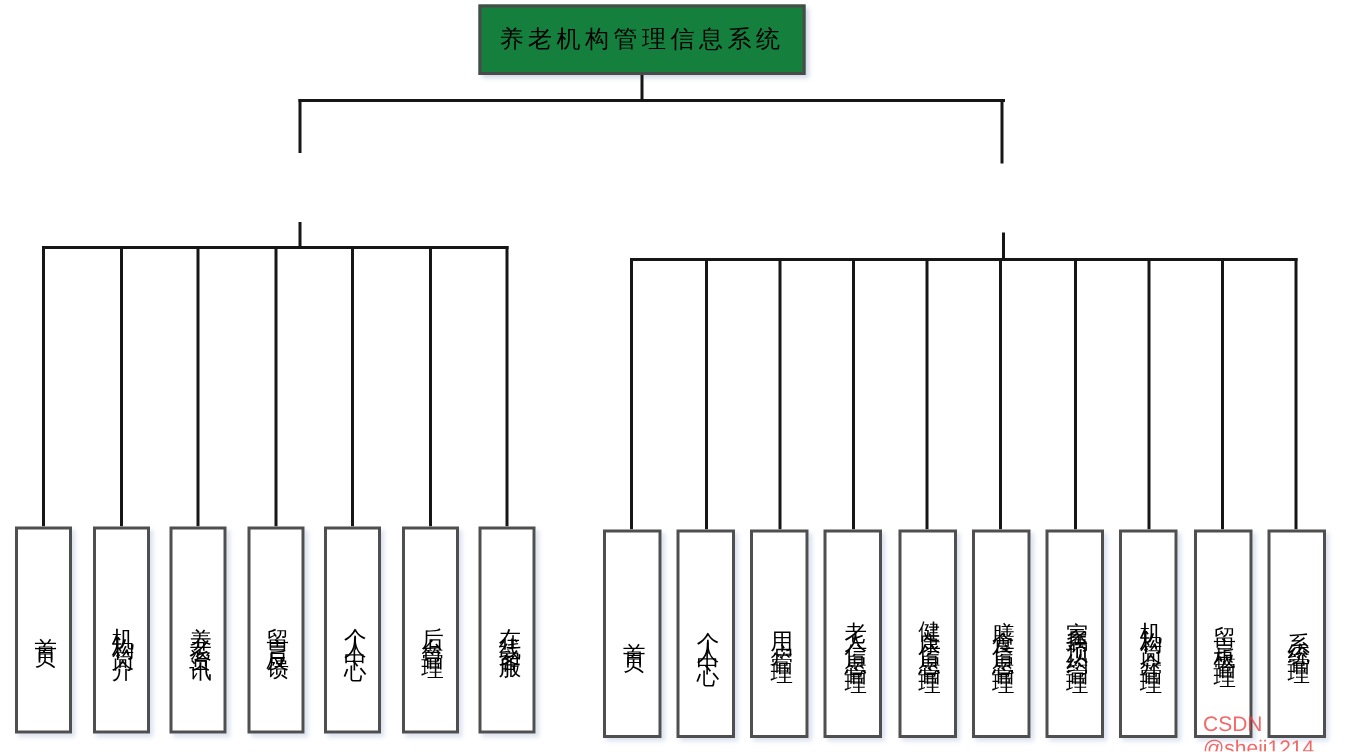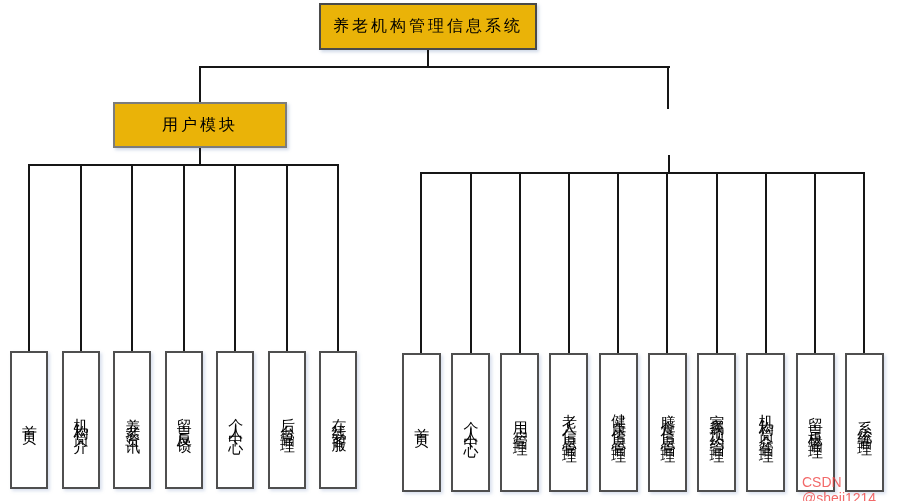--- a/index.html
+++ b/index.html
@@ -5,21 +5,21 @@
   html,body{margin:0;padding:0;background:#ffffff;}
   .stage{
     position:relative;width:900px;height:501px;background:#ffffff;overflow:hidden;
     font-family:"Liberation Serif","DejaVu Serif",serif;color:#000000;
   }
   .hline,.vline{position:absolute;background:#161616;}
   .hline{height:2px;}
   .vline{width:2px;}
   .node{
     position:absolute;display:flex;align-items:center;justify-content:center;
-    background:#eab308;box-sizing:border-box;
+    background:#15803d;box-sizing:border-box;
     box-shadow:2px 2px 3px rgba(150,170,205,.45);
   }
   .root-box{border:2px solid #4a4a4a;font-size:16px;letter-spacing:3px;}
   .module-box{border:2px solid #7c7c7c;font-size:16px;letter-spacing:3px;}
   .leaf-box{
     position:absolute;display:flex;align-items:center;justify-content:center;
     background:#ffffff;border:2px solid #4f4f4f;box-sizing:border-box;
     box-shadow:2px 2px 3px rgba(150,170,205,.35);
   }
   .vtext{
@@ -40,23 +40,20 @@
 
   <div class="node root-box" style="left:319px;top:3px;width:218px;height:47px;">
     <span class="node-label">养老机构管理信息系统</span>
   </div>
 
   <div class="vline" style="left:427px;top:50px;height:17px;"></div>
   <div class="hline" style="left:199px;top:66px;width:471px;"></div>
   <div class="vline" style="left:199px;top:66px;height:36px;"></div>
   <div class="vline" style="left:667px;top:66px;height:43px;"></div>
 
-  <div class="node module-box" style="left:113px;top:102px;width:174px;height:46px;">
-    <span class="node-label">用户模块</span>
-  </div>
 
   <div class="vline" style="left:199px;top:148px;height:18px;"></div>
   <div class="vline" style="left:668px;top:155px;height:19px;"></div>
 
   <div class="watermark" style="color: #ef4444; margin-left: 40px;">CSDN @sheji1214</div>
 <div class="hline" style="left: 28px; top: 164px; width: 311.48px;"></div>
     <div class="vline" style="left: 28px; top: 164px; height: 187px;"></div>
     <div class="leaf-box" style="left: 10px; top: 351px; width: 38px; height: 138px;">
       <span class="vtext">首页</span>
     </div>

